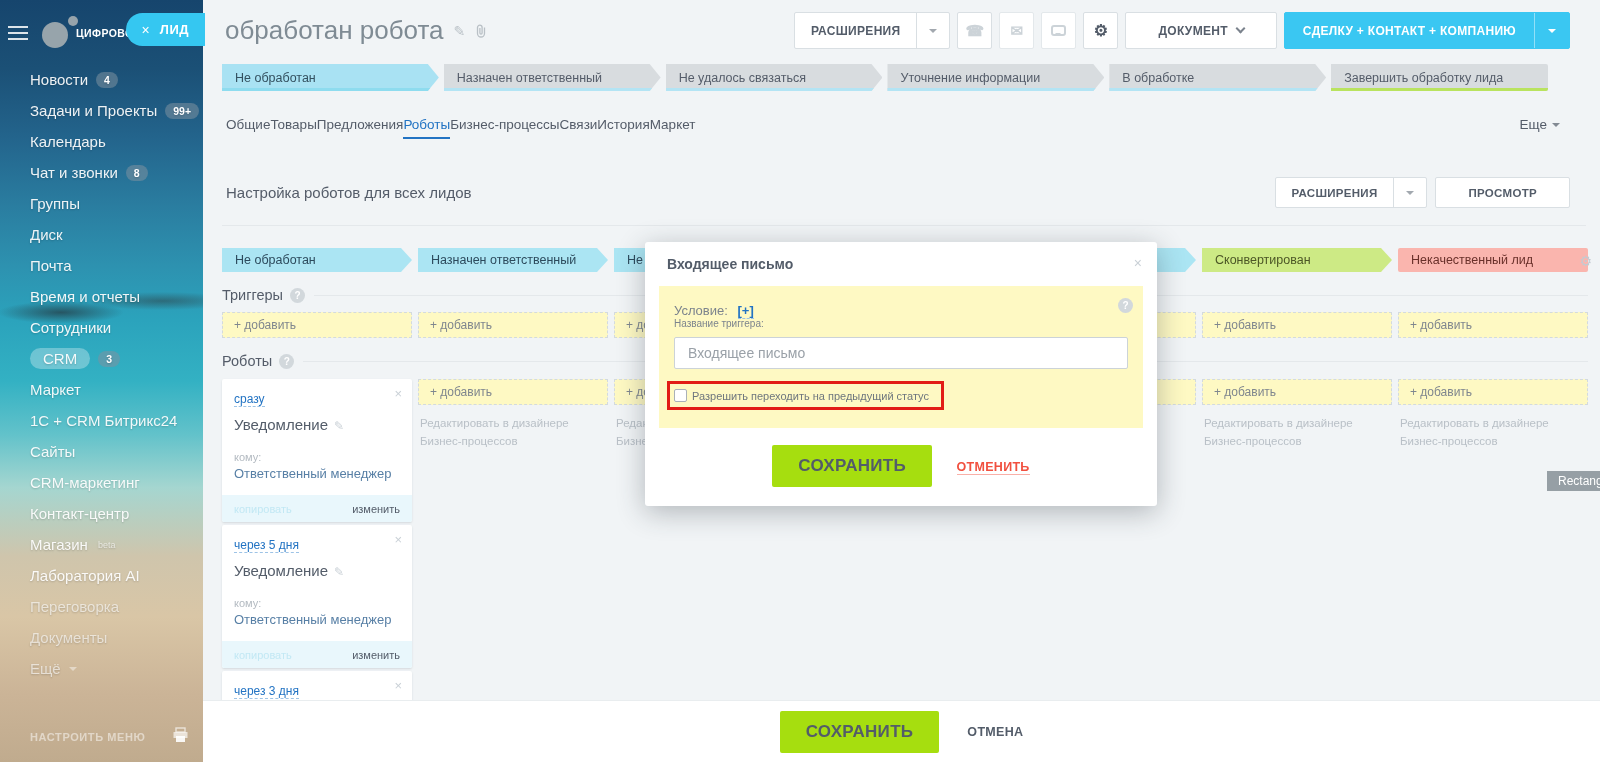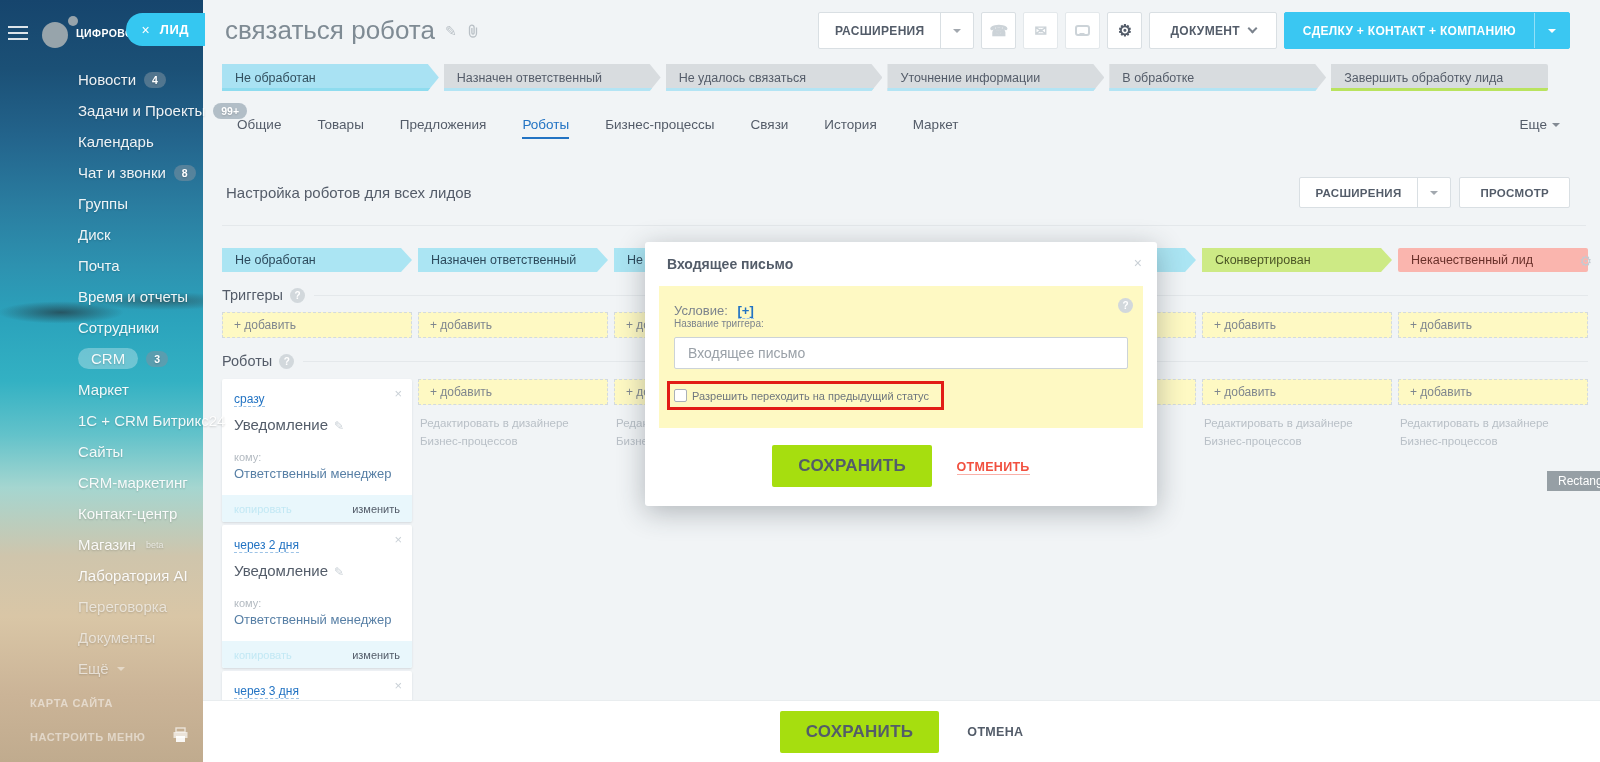--- a/index.html
+++ b/index.html
@@ -21,40 +21,40 @@
   .logo-mark .c1 { position:absolute; left:2px; top:6px; width:26px; height:26px; border-radius:50%; background:#97a4ab; }
   .logo-mark .c2 { position:absolute; left:28px; top:0; width:10px; height:10px; border-radius:50%; background:#97a4ab; }
   .logo-text { color:#fff; font-weight:bold; font-size:10.5px; letter-spacing:.4px; white-space:nowrap; overflow:hidden; max-width:86px; }
   .lead-pill { position:absolute; top:13px; right:-2px; height:33px; background:#35c7f1; border-radius:17px 0 0 17px;
     display:flex; align-items:center; gap:10px; padding:0 16px 0 16px; z-index:30; cursor:pointer; }
   .lead-pill .x { color:#fff; font-size:14px; line-height:1; }
   .lead-pill .t { color:#fff; font-weight:bold; font-size:13px; letter-spacing:.5px; }
 
   .nav { list-style:none; margin-top:14px; padding-left:30px; }
   .nav li { height:31px; display:flex; align-items:center; gap:8px; color:rgba(255,255,255,.92); font-size:15px;
-    cursor:pointer; text-shadow:0 1px 2px rgba(0,0,0,.18); white-space:nowrap;margin-left:48px; }
+    cursor:pointer; text-shadow:0 1px 2px rgba(0,0,0,.18); white-space:nowrap; }
   .nav li.dim { color:rgba(255,255,255,.62); }
   .nav .badge { background:rgba(125,145,160,.55); color:#fff; font-size:10.5px; font-weight:bold; padding:2px 8px; border-radius:10px; }
   .nav .navpill { background:rgba(255,255,255,.3); padding:2px 13px; border-radius:13px; }
   .nav sup { font-size:9px; color:rgba(255,255,255,.65); margin-left:2px; }
   .sb-foot { position:absolute; left:30px; right:14px; bottom:8px; }
   .sb-foot .row { display:flex; align-items:center; justify-content:space-between; height:34px; }
   .sb-foot .lbl { color:rgba(255,255,255,.5); font-size:11px; font-weight:bold; letter-spacing:.6px; cursor:pointer; }
   .caret-down { display:inline-block; width:0; height:0; border:4px solid transparent; border-top:4px solid currentColor; transform:translateY(2px); opacity:.7; }
 
   
   .content { position:absolute; left:203px; top:0; right:0; bottom:0; }
   .title-row { display:flex; align-items:center; padding:12px 30px 0 22px; }
   .page-title { font-size:26px; color:#7f8b94; font-weight:400; }
   .title-ic { color:#b9c0c6; margin-left:10px; font-size:14px; cursor:pointer; }
   .title-ic svg { display:block; }
 
   .toolbar { margin-left:auto; display:flex; gap:7px; align-items:stretch; height:37px; }
   .tb-btn { background:#fff; border:1px solid #d9dfe3; border-radius:2px; display:flex; align-items:center;
-    padding:0 20px; font-size:12px; font-weight:bold; color:#535c69; cursor:pointer; letter-spacing:.3px; }
+    padding:0 32px; font-size:12px; font-weight:bold; color:#535c69; cursor:pointer; letter-spacing:.3px; }
   .tb-split { padding:0; }
   .tb-split .seg { padding:0 16px; display:flex; align-items:center; height:100%; }
   .tb-split .seg.arr { border-left:1px solid #d9dfe3; padding:0 12px; }
   .icon-btn { width:35px; justify-content:center; padding:0; font-size:15px; color:#ccd3d8; }
   .icon-btn.lite { border-color:#e3e8eb; }
   .gear-btn { color:#535c69; font-size:16px; }
   .chat-ic { width:15px; height:11px; border:2px solid #ccd3d8; border-radius:3px; position:relative; }
   .chat-ic::after { content:""; position:absolute; left:2px; bottom:-5px; border:3px solid transparent; border-top-color:#ccd3d8; }
   .cta { background:#3ac7f2; border:1px solid #3ac7f2; color:#fff; padding:0; }
   .cta .seg { display:flex; align-items:center; padding:0 18px; height:100%; }
@@ -62,21 +62,21 @@
   .cta .caret-down { opacity:1; }
   .chev { display:inline-block; width:7px; height:7px; border-right:2px solid #7b838d; border-bottom:2px solid #7b838d; transform:rotate(45deg); margin-left:9px; margin-top:-4px; }
 
   .status-row { display:grid; grid-template-columns:repeat(6,1fr); gap:5px; margin:15px 52px 0 19px; height:27px; }
   .spill { position:relative; display:flex; align-items:center; padding:0 13px; font-size:12.5px; color:#545c69;
     background:#d8dcdf; cursor:pointer; clip-path:polygon(0 0, calc(100% - 11px) 0, 100% 50%, calc(100% - 11px) 100%, 0 100%); white-space:nowrap; overflow:hidden; }
   .spill::after { content:""; position:absolute; left:0; right:0; bottom:0; height:3px; background:#b3e4f4; }
   .spill.first { background:#a9e2f3; color:#33505f; } .spill.first::after { background:#8edcef; }
   .spill.last { clip-path:none; border-radius:0 2px 2px 0; } .spill.last::after { background:#b9e35f; }
 
-  .tabs-row { display:flex; gap:36px; padding:26px 40px 0 34px; align-items:baseline; }
+  .tabs-row { display:flex; padding:26px 40px 0 23px; align-items:baseline; }
   .tab { font-size:13.5px; color:#545c69; cursor:pointer; padding-bottom:7px; white-space:nowrap; }
   .tab.active { color:#2273c3; border-bottom:2px solid #2273c3; padding-bottom:5px; }
   .tab-more { margin-left:auto; color:#545c69; font-size:13.5px; cursor:pointer; display:flex; align-items:center; gap:5px; }
 
   .section-row { display:flex; align-items:center; padding:38px 30px 0 23px; }
   .section-title { font-size:15px; color:#545c69; }
   .section-actions { margin-left:auto; display:flex; gap:8px; height:31px; }
   .section-actions .tb-btn { font-size:11.5px; }
   .divider { border-top:1px solid #e4e8eb; margin:17px 14px 0 19px; }
 
@@ -226,41 +226,38 @@
     <li class="dim">
         <span>Документы</span>
       </li>
     <li class="dim">
         <span>Ещё</span>
         <span class="caret-down"></span>
       </li>
   </ul>
   <div class="sb-foot">
     <div class="row">
-        <span class="lbl">КАРТА САЙТА</span>
-      </div>
-    <div class="row">
       <span class="lbl">НАСТРОИТЬ МЕНЮ</span>
       <span>
         <svg width="17" height="16" viewBox="0 0 17 16">
             <g fill="none" stroke="rgba(255,255,255,.65)" stroke-width="1.4">
               <rect x="4" y="1" width="9" height="4"></rect>
               <rect x="1.5" y="5" width="14" height="6" fill="rgba(255,255,255,.65)" stroke="none"></rect>
               <rect x="4" y="9" width="9" height="6" fill="rgba(255,255,255,.9)" stroke="none"></rect>
             </g>
           </svg>
       </span>
     </div>
   </div>
 </aside>
 
 <main class="content">
 
   <div class="title-row">
-    <h1 class="page-title">связаться робота</h1>
+    <h1 class="page-title">обработан робота</h1>
     <span class="title-ic">✎</span>
     <span class="title-ic">
       <svg width="12" height="14" viewBox="0 0 12 14">
           <path d="M9.5 3.5v6a3.5 3.5 0 0 1-7 0v-6a2.3 2.3 0 0 1 4.6 0v5.6a1.1 1.1 0 0 1-2.2 0V4" fill="none" stroke="#b9c0c6" stroke-width="1.3"></path>
         </svg>
     </span>
 
     <div class="toolbar">
       <div class="tb-btn tb-split">
         <span class="seg">РАСШИРЕНИЯ</span>
@@ -398,21 +395,21 @@
           <span class="close-x">×</span>
           <div class="rname"><span>Уведомление</span><span class="pencil">✎</span></div>
           <div class="to-label">кому:</div>
           <div class="to-val">Ответственный менеджер</div>
           <div class="card-foot">
             <span class="copy">копировать</span>
             <span class="edit">изменить</span>
           </div>
         </div>
         <div class="rcard">
-          <span class="when">через 2 дня</span>
+          <span class="when">через 5 дня</span>
           <span class="close-x">×</span>
           <div class="rname"><span>Уведомление</span><span class="pencil">✎</span></div>
           <div class="to-label">кому:</div>
           <div class="to-val">Ответственный менеджер</div>
           <div class="card-foot">
             <span class="copy">копировать</span>
             <span class="edit">изменить</span>
           </div>
         </div>
         <div class="rcard partial">

